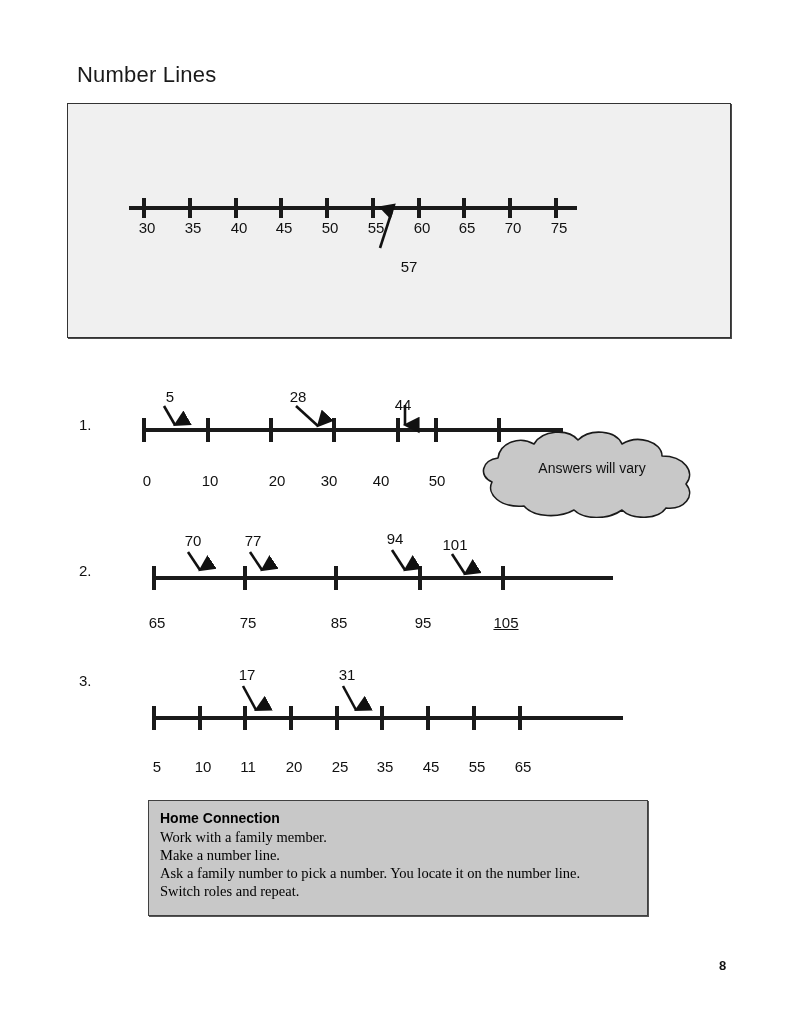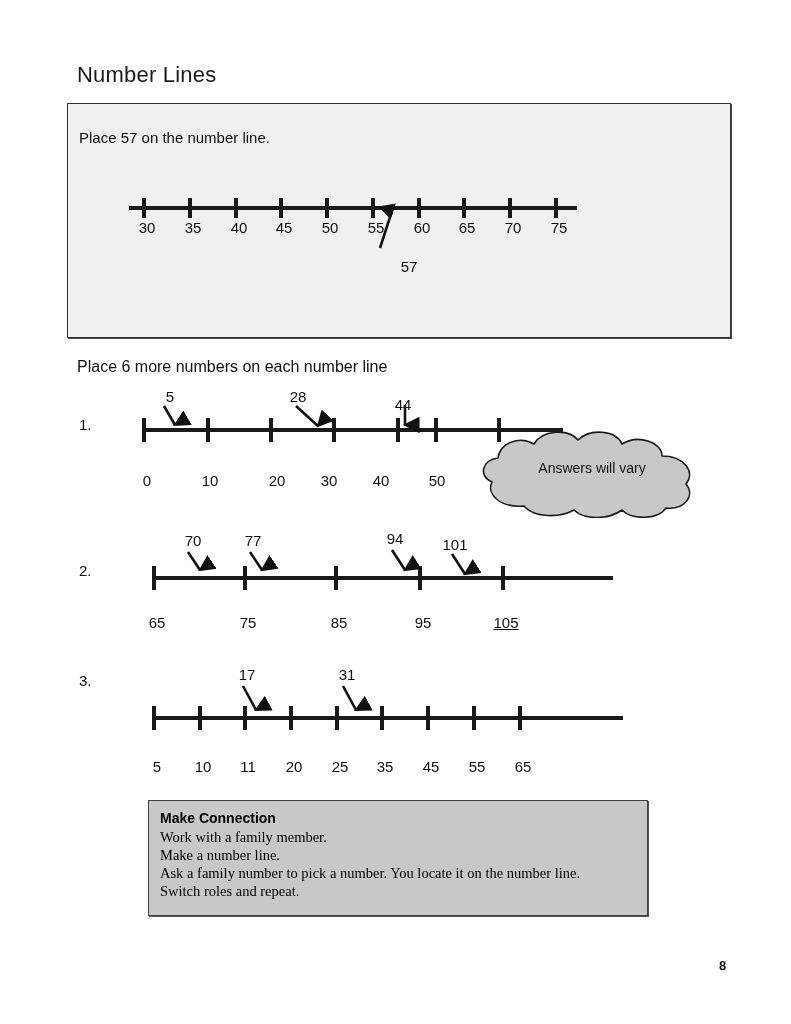--- a/index.html
+++ b/index.html
@@ -161,21 +161,20 @@
   }
 </style>
 </head>
 <body>
 
 <div class="page">
 
   <div id="page-title">Number Lines</div>
 
   <div id="example-box"></div>
-  <div class="example-line-text" id="example-text-1">Place 57 on the number line.</div>
 
   <div>
     <div class="nl-axis" style="left:122px; top:206px; width:448px;"></div>
     <div class="nl-tick" style="left:135px; top:198px; height:20px;"></div>
     <div class="nl-tick" style="left:181px; top:198px; height:20px;"></div>
     <div class="nl-tick" style="left:227px; top:198px; height:20px;"></div>
     <div class="nl-tick" style="left:272px; top:198px; height:20px;"></div>
     <div class="nl-tick" style="left:318px; top:198px; height:20px;"></div>
     <div class="nl-tick" style="left:364px; top:198px; height:20px;"></div>
     <div class="nl-tick" style="left:410px; top:198px; height:20px;"></div>
@@ -198,21 +197,20 @@
       <defs>
         <marker id="ah-up" markerWidth="7" markerHeight="7" refX="3.2" refY="5.5" orient="auto">
           <path d="M0,6 L3.2,0 L6.4,6 Z" fill="#111111"></path>
         </marker>
       </defs>
       <line x1="13" y1="48" x2="25" y2="11" stroke="#111111" stroke-width="2.6" marker-end="url(#ah-up)"></line>
     </svg>
     <div class="nl-annot-label" style="left:374px; top:258px;margin-left:28px;">57</div>
   </div>
 
-  <div id="instruction-place-6">Place 6 more numbers on each number line</div>
 
   <div>
     <div class="item-number" style="left:72px; top:416px;">1.</div>
 
     <div class="nl-axis" style="left:136px; top:428px; width:420px;"></div>
     <div class="nl-tick" style="left:135px; top:418px; height:24px;"></div>
     <div class="nl-tick" style="left:199px; top:418px; height:24px;"></div>
     <div class="nl-tick" style="left:262px; top:418px; height:24px;"></div>
     <div class="nl-tick" style="left:325px; top:418px; height:24px;"></div>
     <div class="nl-tick" style="left:389px; top:418px; height:24px;"></div>
@@ -332,21 +330,21 @@
       <line x1="6" y1="2" x2="19" y2="26" stroke="#111111" stroke-width="2.6" marker-end="url(#ah-d3)"></line>
     </svg>
 
     <div class="nl-annot-label" style="left:340px; top:666px;">31</div>
     <svg class="nl-arrow" style="left:330px; top:684px;" width="34" height="36" viewBox="0 0 34 36">
       <line x1="6" y1="2" x2="19" y2="26" stroke="#111111" stroke-width="2.6" marker-end="url(#ah-d3)"></line>
     </svg>
   </div>
 
   <div id="home-connection-box"></div>
-  <div id="home-connection-title">Make Connection</div>
+  <div id="home-connection-title">Home Connection</div>
   <div class="hc-line" id="hc-line-0">Work with a family member.</div>
   <div class="hc-line" id="hc-line-1">Make a number line.</div>
   <div class="hc-line" id="hc-line-2">Ask a family number to pick a number. You locate it on the number line.</div>
   <div class="hc-line" id="hc-line-3">Switch roles and repeat.</div>
 
   <div id="page-number">8</div>
 
 </div>
 
 </body></html>

